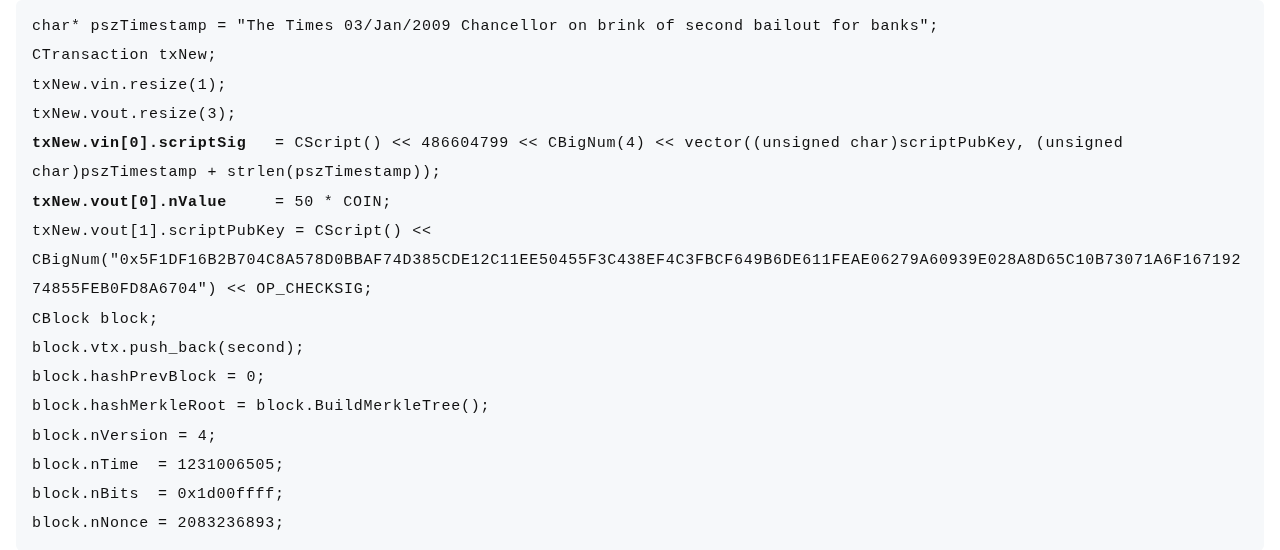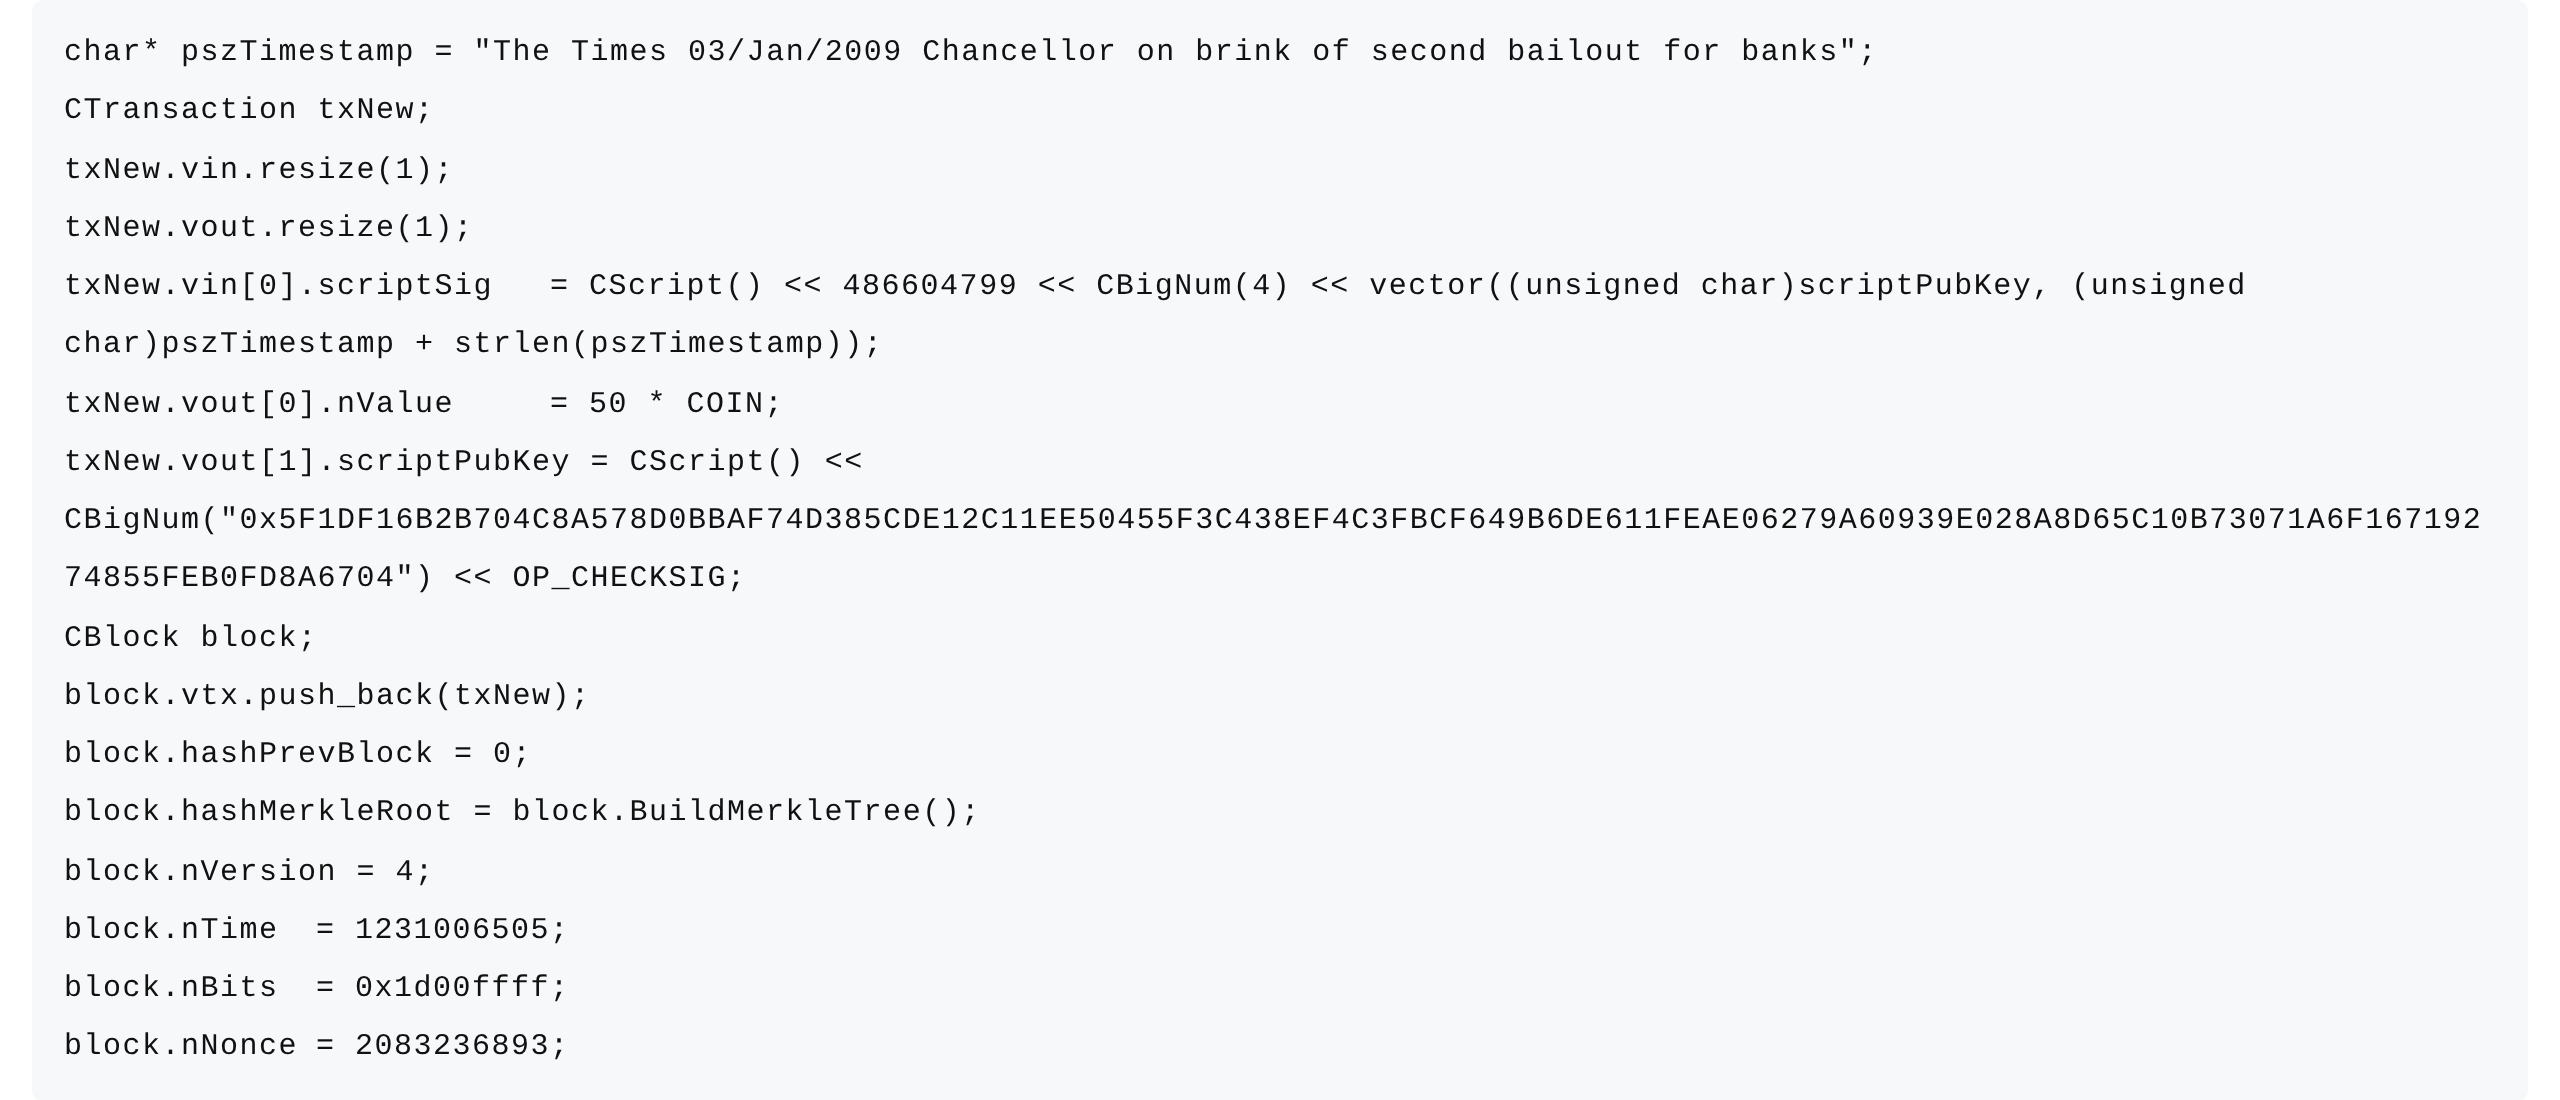--- a/index.html
+++ b/index.html
@@ -24,33 +24,33 @@
     color: #111111;
     white-space: pre-wrap;
     word-break: break-word;
     letter-spacing: 0.05em;
     width: 100%;
     box-sizing: border-box;
     overflow: hidden;
   }
   .em { }
   
-  .w1 { display: inline-block; width: 27ch; }
+  .w1 { display: inline-block; width: 27ch; font-weight: bold; }
   .w2 { display: inline-block; width: 14ch; }
 </style>
 </head>
 <body>
 
 <div class="codeblock"><span class="em">char</span><span>* pszTimestamp = "The Times 03/Jan/2009 Chancellor on brink of second bailout for banks";</span>
 <span>CTransaction txNew;</span>
 <span>txNew.vin.resize(1);</span>
-<span>txNew.vout.resize(1);</span>
+<span>txNew.vout.resize(3);</span>
 <span class="w1">txNew.vin[0].scriptSig</span><span>= CScript() &lt;&lt; 486604799 &lt;&lt; CBigNum(4) &lt;&lt; vector((</span><span class="em">unsigned char</span><span>)scriptPubKey, (</span><span class="em">unsigned char</span><span>)pszTimestamp + strlen(pszTimestamp));</span>
 <span class="w1">txNew.vout[0].nValue</span><span>= 50 * COIN;</span>
 <span>txNew.vout[1].scriptPubKey </span><span>= CScript() &lt;&lt; CBigNum("0x5F1DF16B2B704C8A578D0BBAF74D385CDE12C11EE50455F3C438EF4C3FBCF649B6DE611FEAE06279A60939E028A8D65C10B73071A6F16719274855FEB0FD8A6704") &lt;&lt; OP_CHECKSIG;</span>
 <span>CBlock block;</span>
-<span>block.vtx.push_back(txNew);</span>
+<span>block.vtx.push_back(second);</span>
 <span>block.hashPrevBlock = 0;</span>
 <span>block.hashMerkleRoot = block.BuildMerkleTree();</span>
 <span>block.nVersion = 4;</span>
 <span class="w2">block.nTime</span><span>= 1231006505;</span>
 <span class="w2">block.nBits</span><span>= 0x1d00ffff;</span>
 <span class="w2">block.nNonce</span><span>= 2083236893;</span></div>
 
 </body></html>

